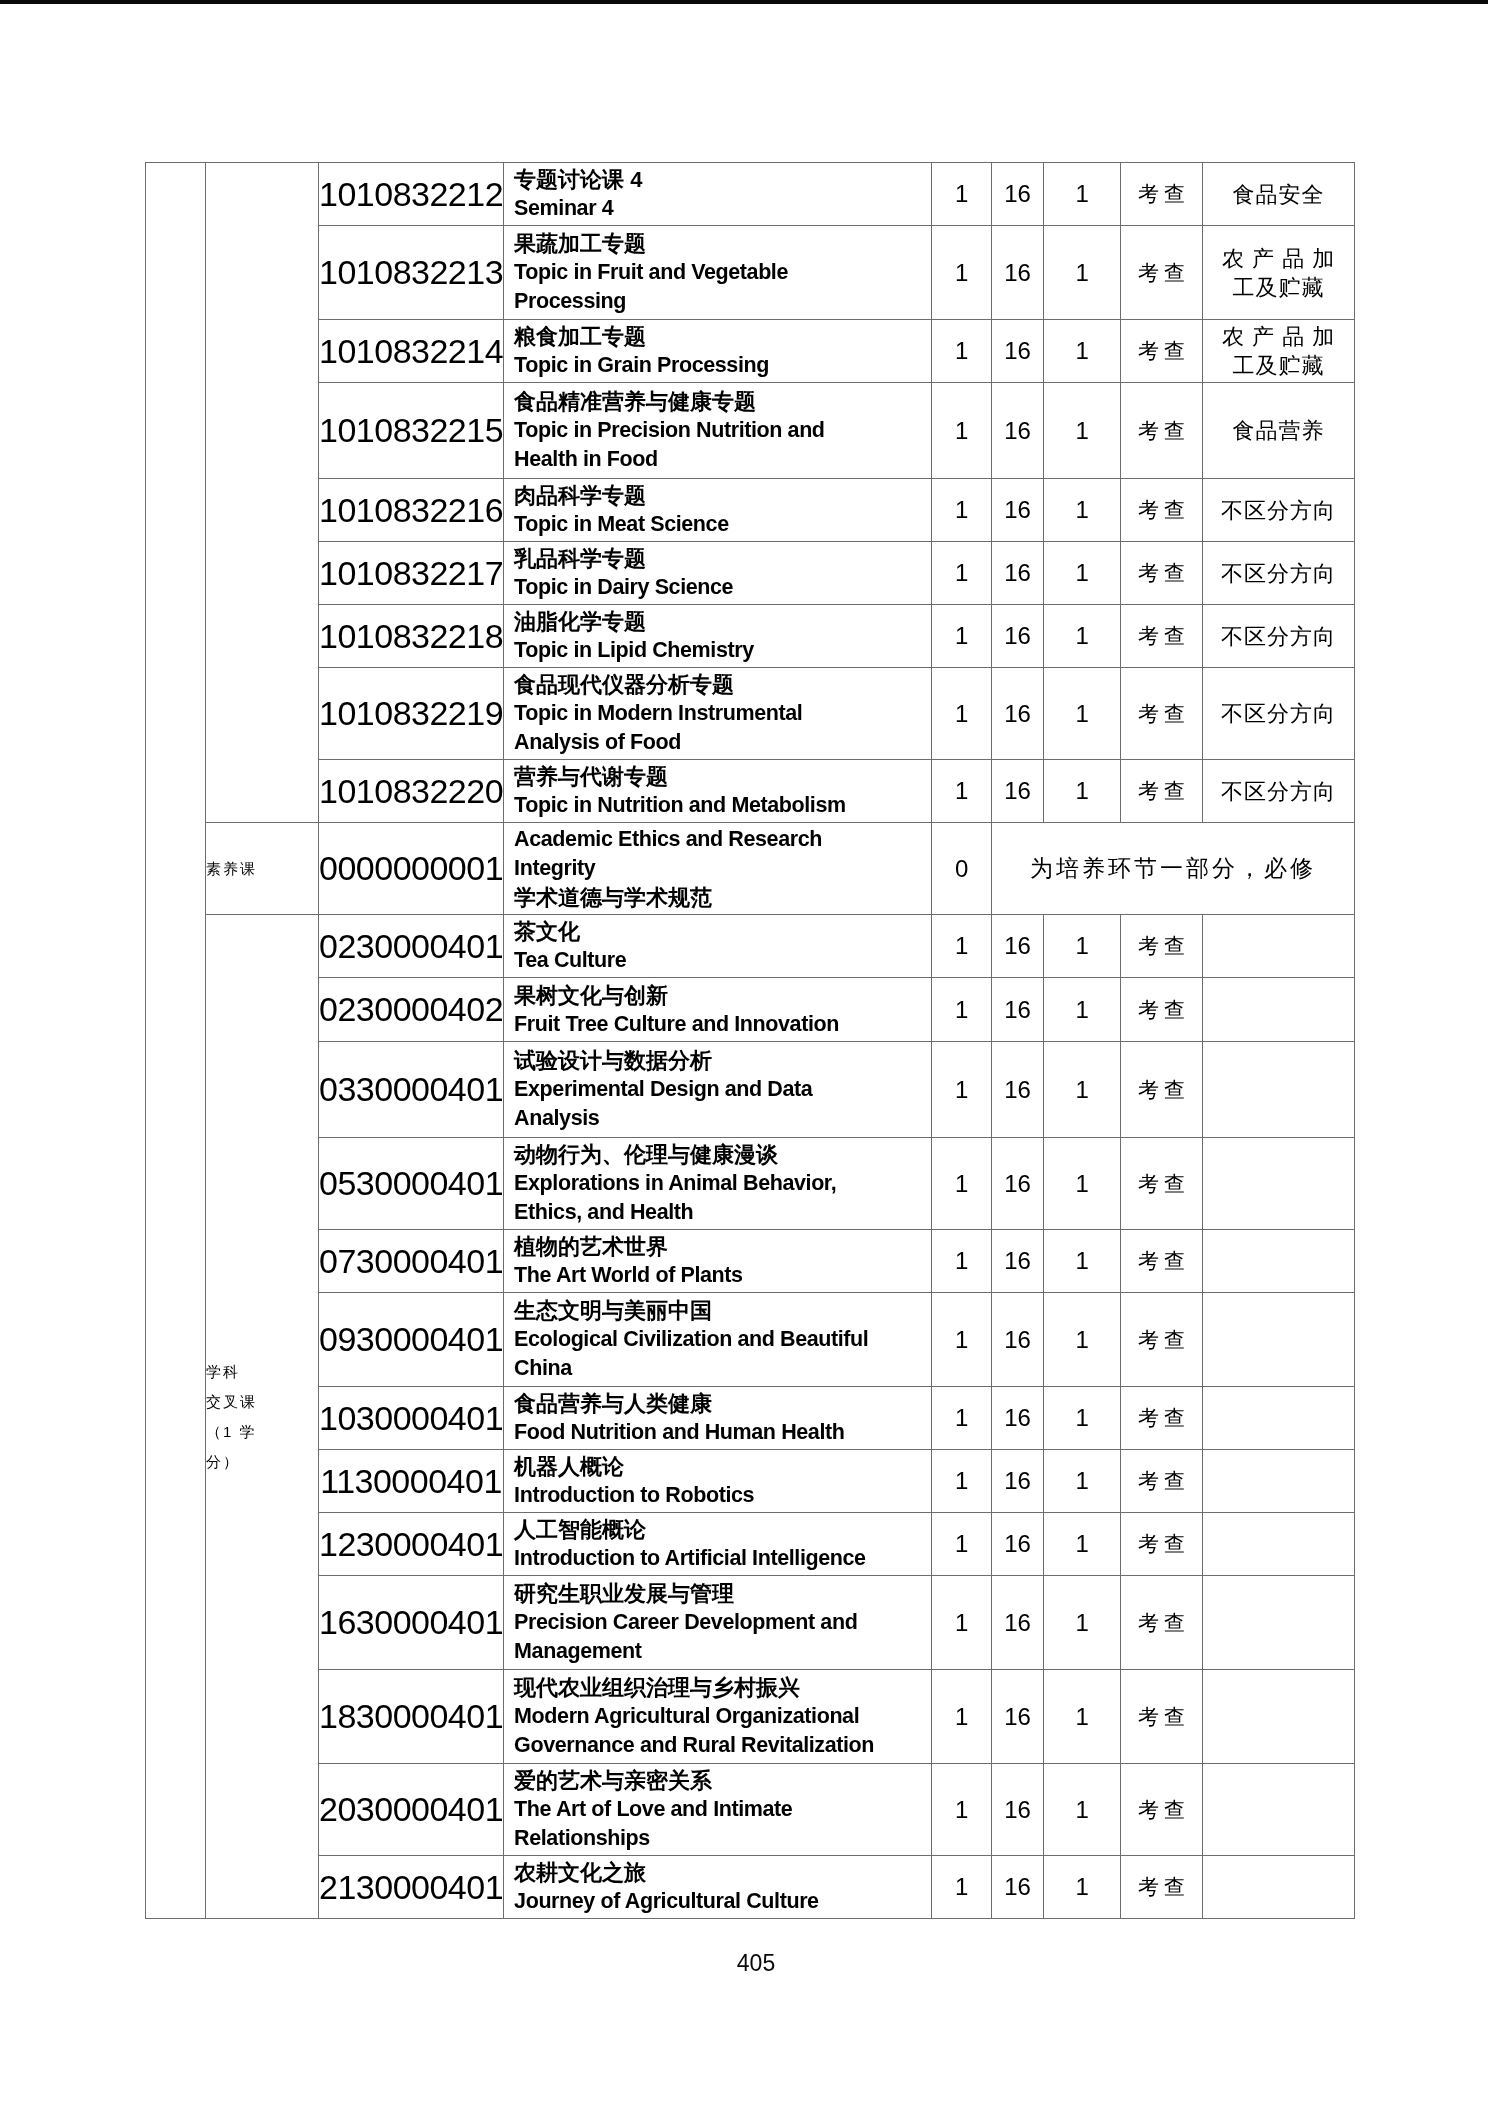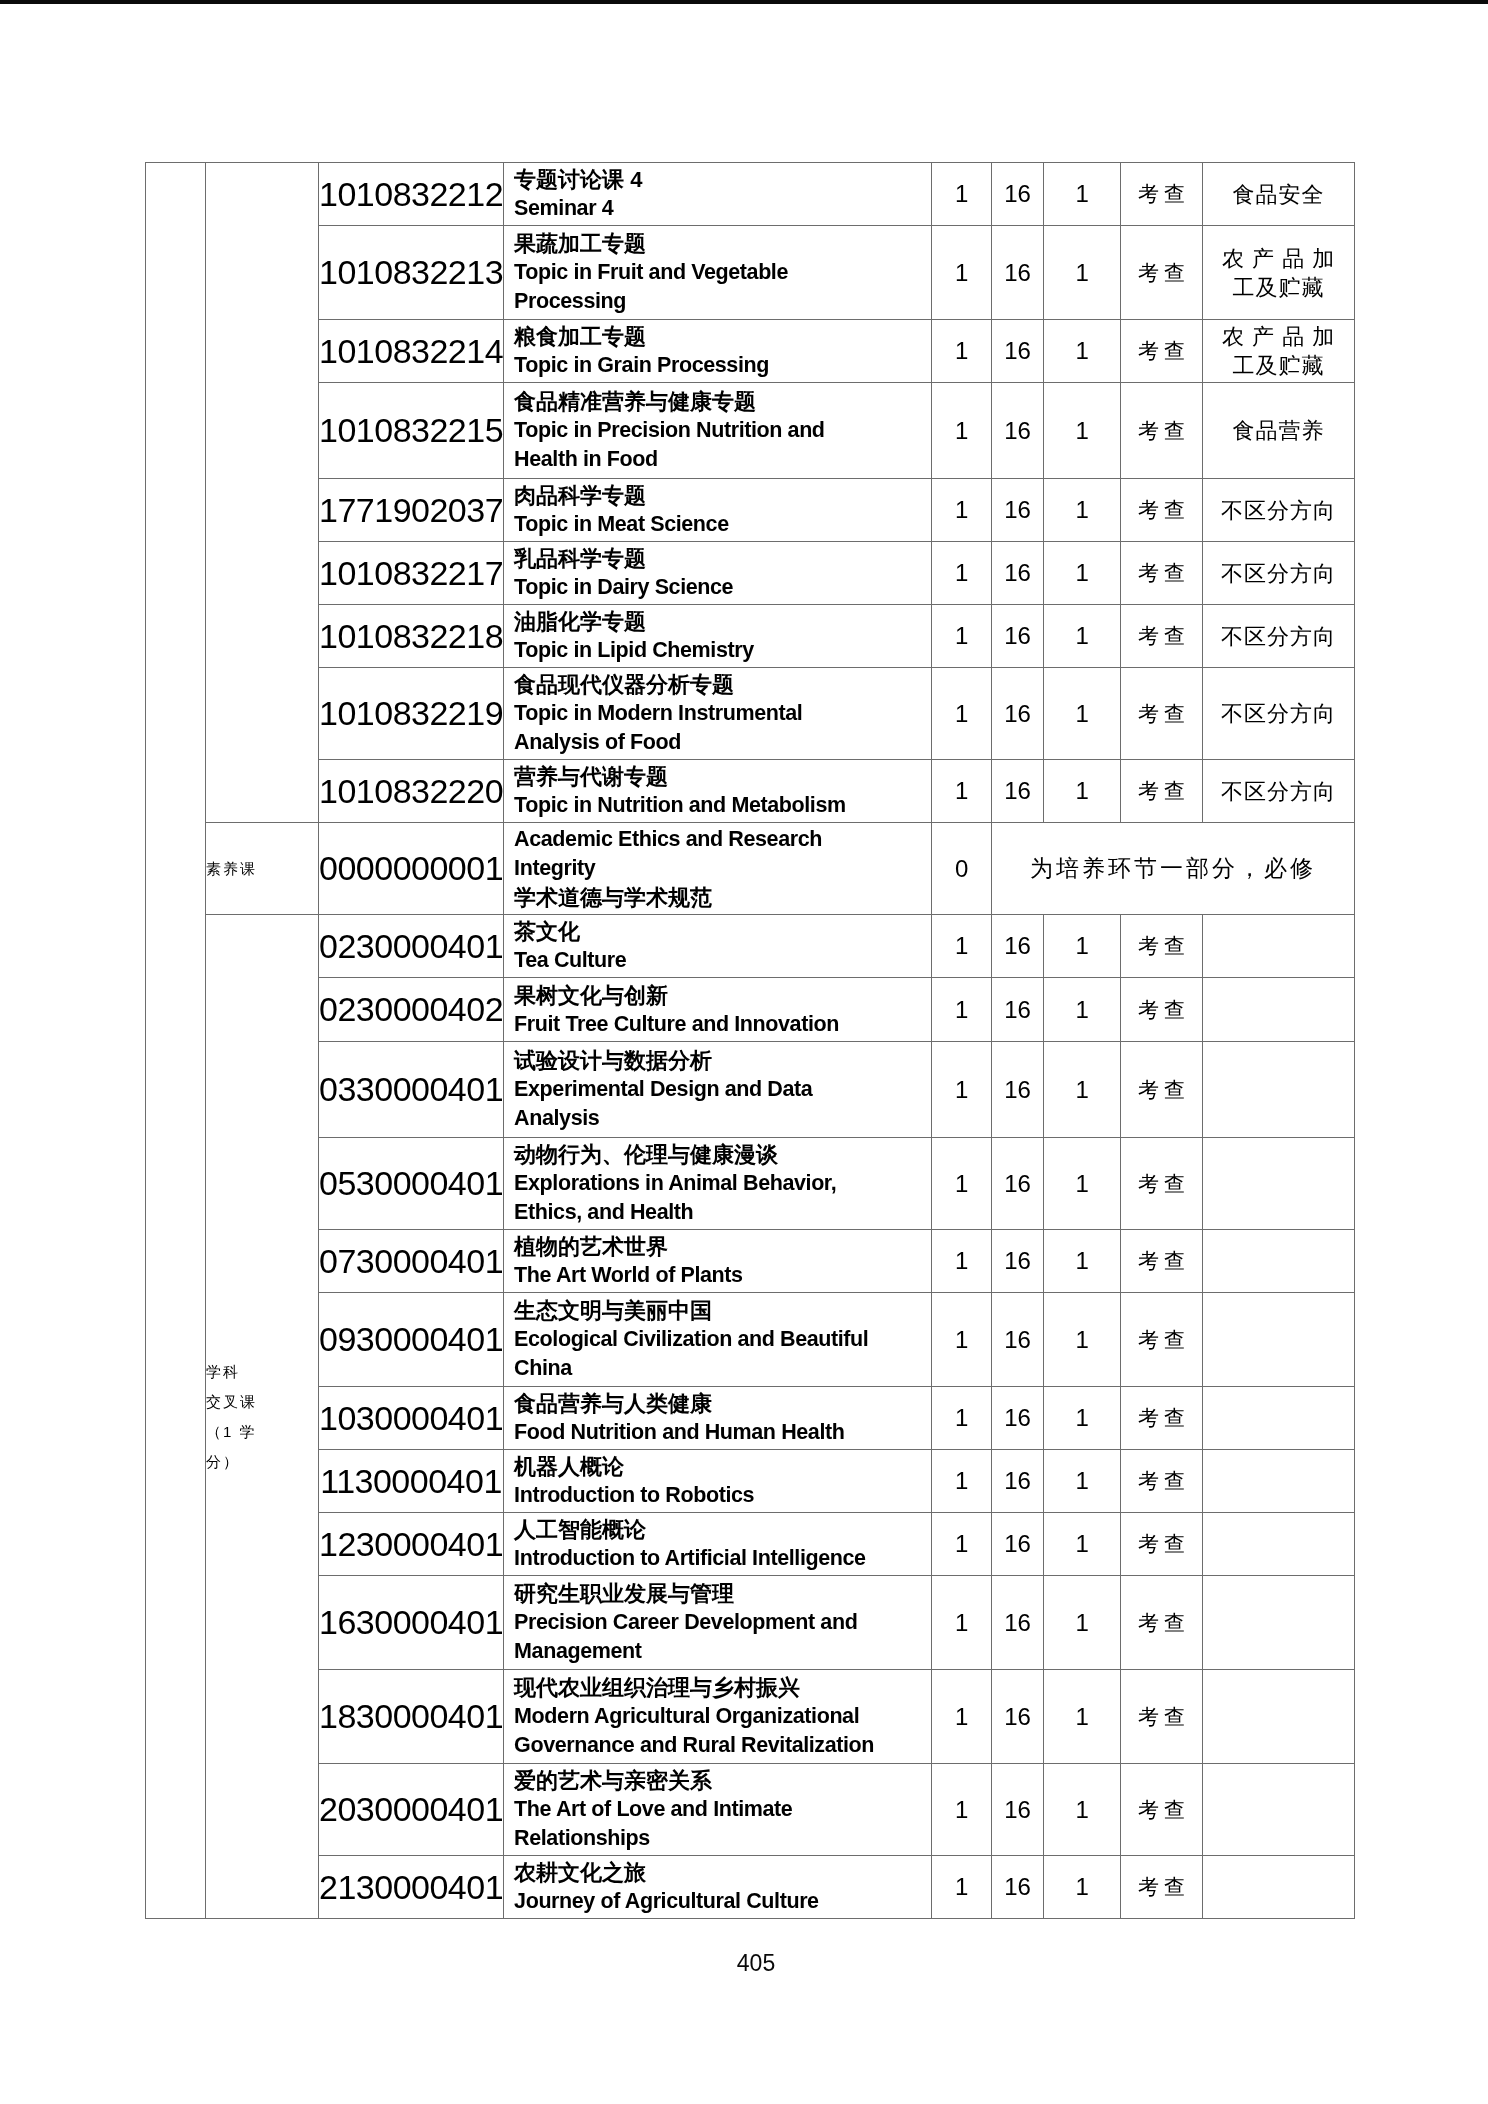--- a/index.html
+++ b/index.html
@@ -118,21 +118,21 @@
           <div class="en">Topic in Precision Nutrition and
 Health in Food</div>
         </td>
         <td class="num">1</td>
         <td class="num">16</td>
         <td class="num">1</td>
         <td class="assess">考查</td>
         <td class="note">食品营养</td>
       </tr>
       <tr style="height: 62px;">
-        <td class="code">1771902037</td>
+        <td class="code">1010832216</td>
         <td class="name">
           <div class="zh">肉品科学专题</div>
           <div class="en">Topic in Meat Science</div>
         </td>
         <td class="num">1</td>
         <td class="num">16</td>
         <td class="num">1</td>
         <td class="assess">考查</td>
         <td class="note">不区分方向</td>
       </tr>

